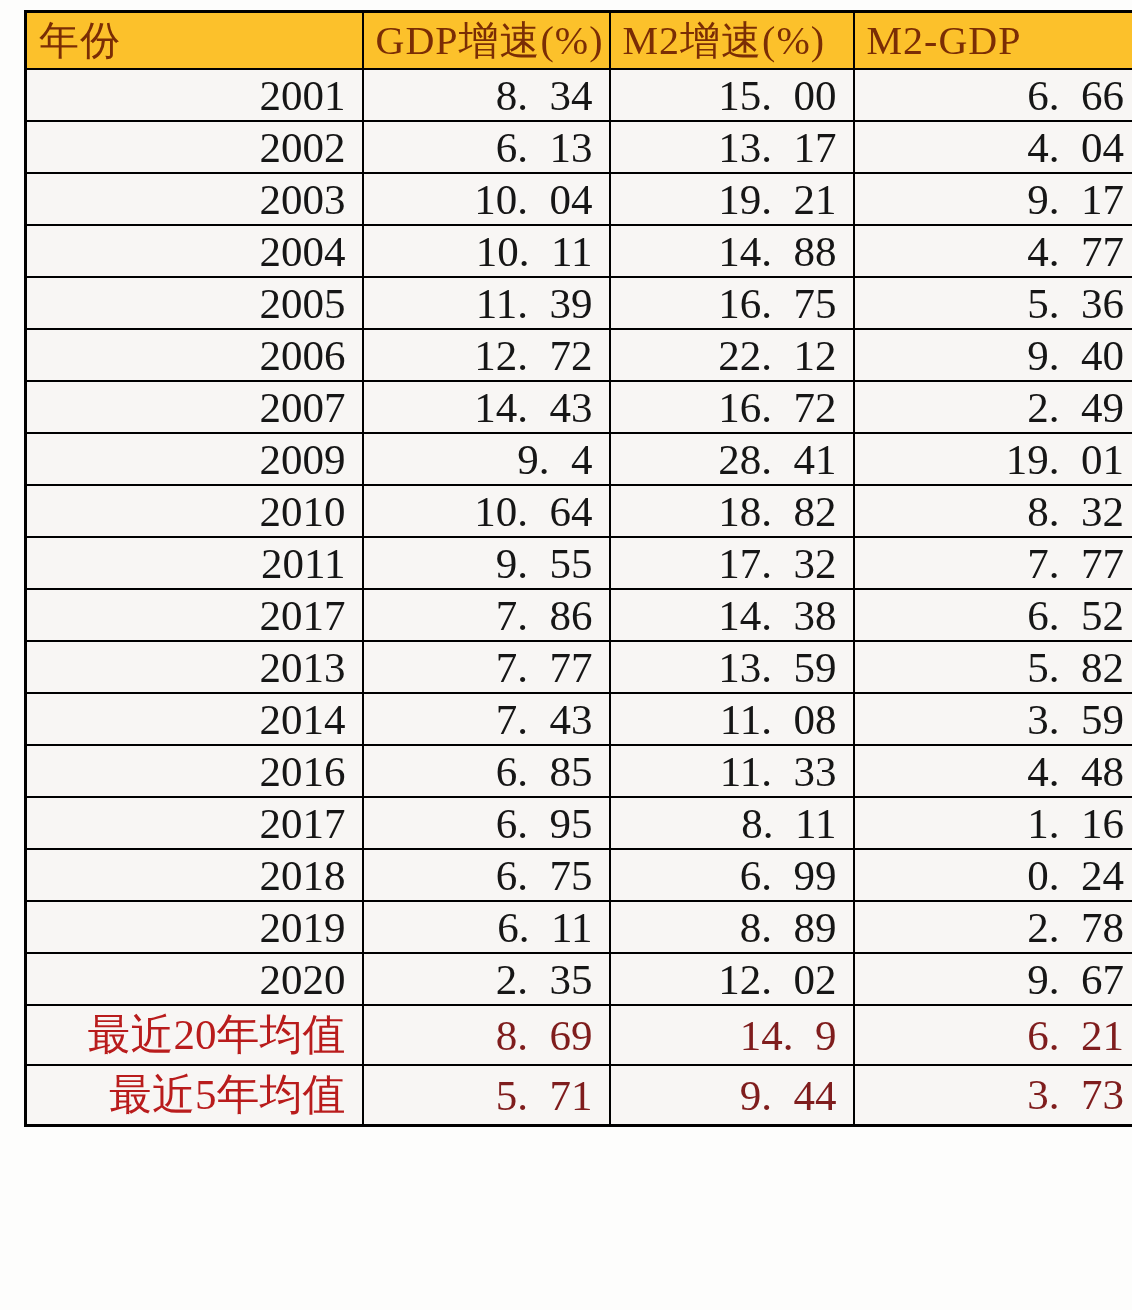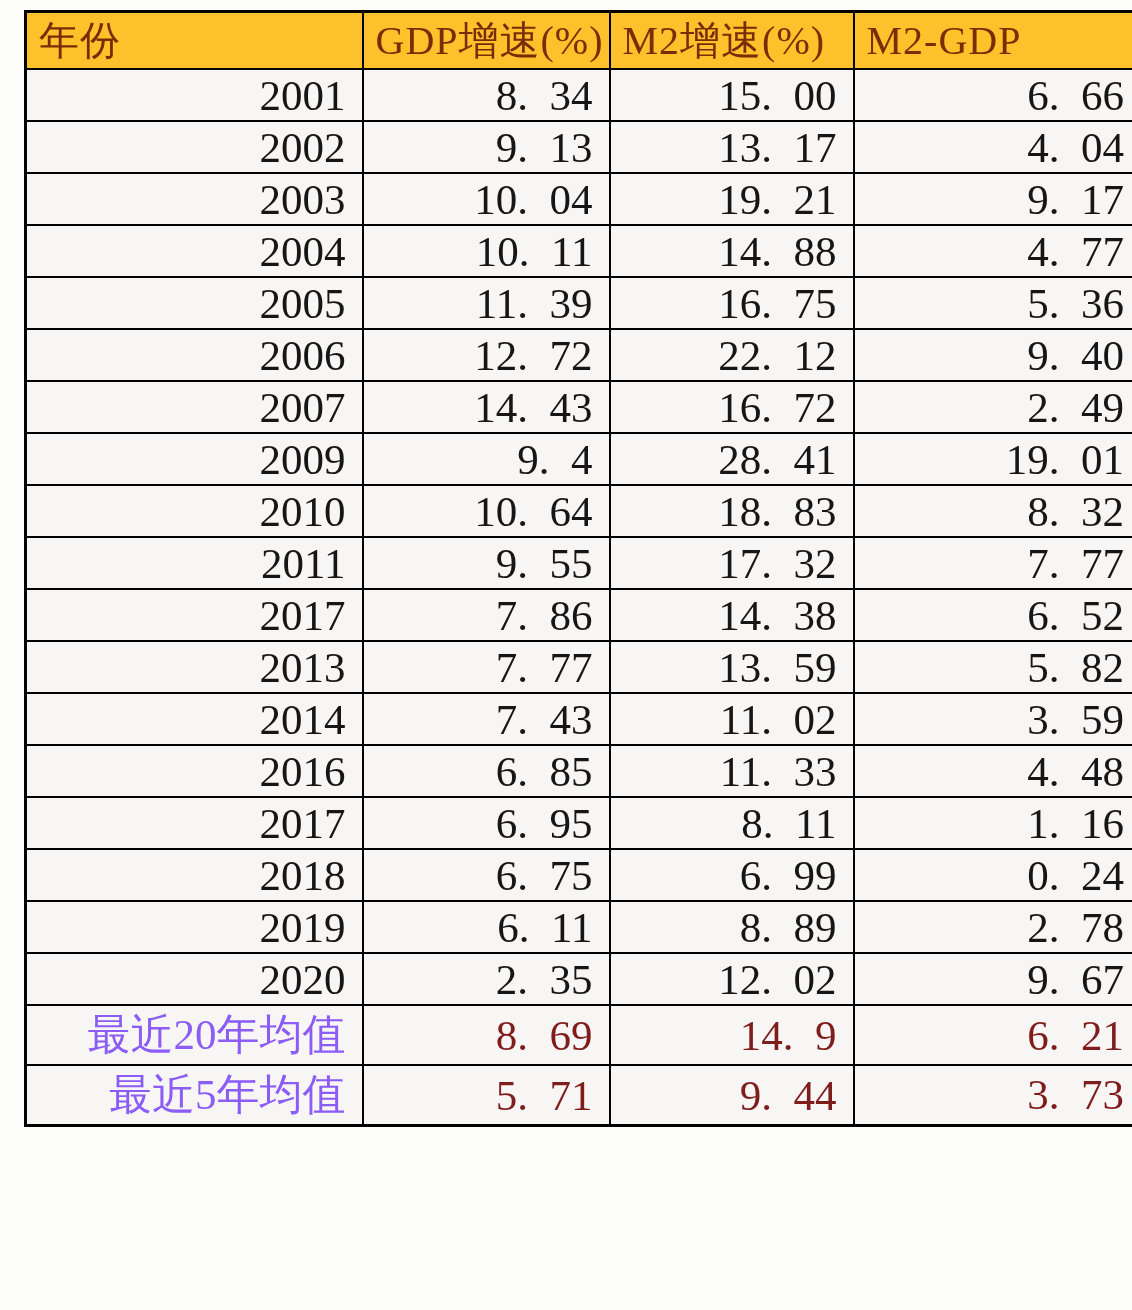--- a/index.html
+++ b/index.html
@@ -49,21 +49,21 @@
   }
   td {
     background: #F8F6F4;
     color: #161616;
     text-align: right;
     padding-right: 16px;
     font-size: 43px;
     vertical-align: middle;
   }
   tr.summary td.val { color: #7f1d1d; }
-  tr.summary td.label { color: #8b5cf6; }
+  tr.summary td.label { color: #b91c1c; }
   td.raised {
     vertical-align: top;
     padding-top: 6px;
     line-height: 1.05;
   }
 </style>
 </head>
 <body>
 
 <div class="page">
@@ -85,21 +85,21 @@
       </thead>
       <tbody>
         <tr>
           <td>2001</td>
           <td>8. 34</td>
           <td>15. 00</td>
           <td>6. 66</td>
         </tr>
         <tr>
           <td>2002</td>
-          <td>9. 13</td>
+          <td>6. 13</td>
           <td>13. 17</td>
           <td>4. 04</td>
         </tr>
         <tr>
           <td>2003</td>
           <td>10. 04</td>
           <td>19. 21</td>
           <td>9. 17</td>
         </tr>
         <tr>
@@ -128,21 +128,21 @@
         </tr>
         <tr>
           <td>2009</td>
           <td>9. 4</td>
           <td>28. 41</td>
           <td>19. 01</td>
         </tr>
         <tr>
           <td>2010</td>
           <td>10. 64</td>
-          <td>18. 83</td>
+          <td>18. 82</td>
           <td>8. 32</td>
         </tr>
         <tr>
           <td>2011</td>
           <td>9. 55</td>
           <td>17. 32</td>
           <td>7. 77</td>
         </tr>
         <tr>
           <td>2017</td>
@@ -152,21 +152,21 @@
         </tr>
         <tr>
           <td>2013</td>
           <td>7. 77</td>
           <td>13. 59</td>
           <td>5. 82</td>
         </tr>
         <tr>
           <td>2014</td>
           <td>7. 43</td>
-          <td>11. 02</td>
+          <td>11. 08</td>
           <td>3. 59</td>
         </tr>
         <tr>
           <td>2016</td>
           <td>6. 85</td>
           <td>11. 33</td>
           <td>4. 48</td>
         </tr>
         <tr>
           <td>2017</td>

